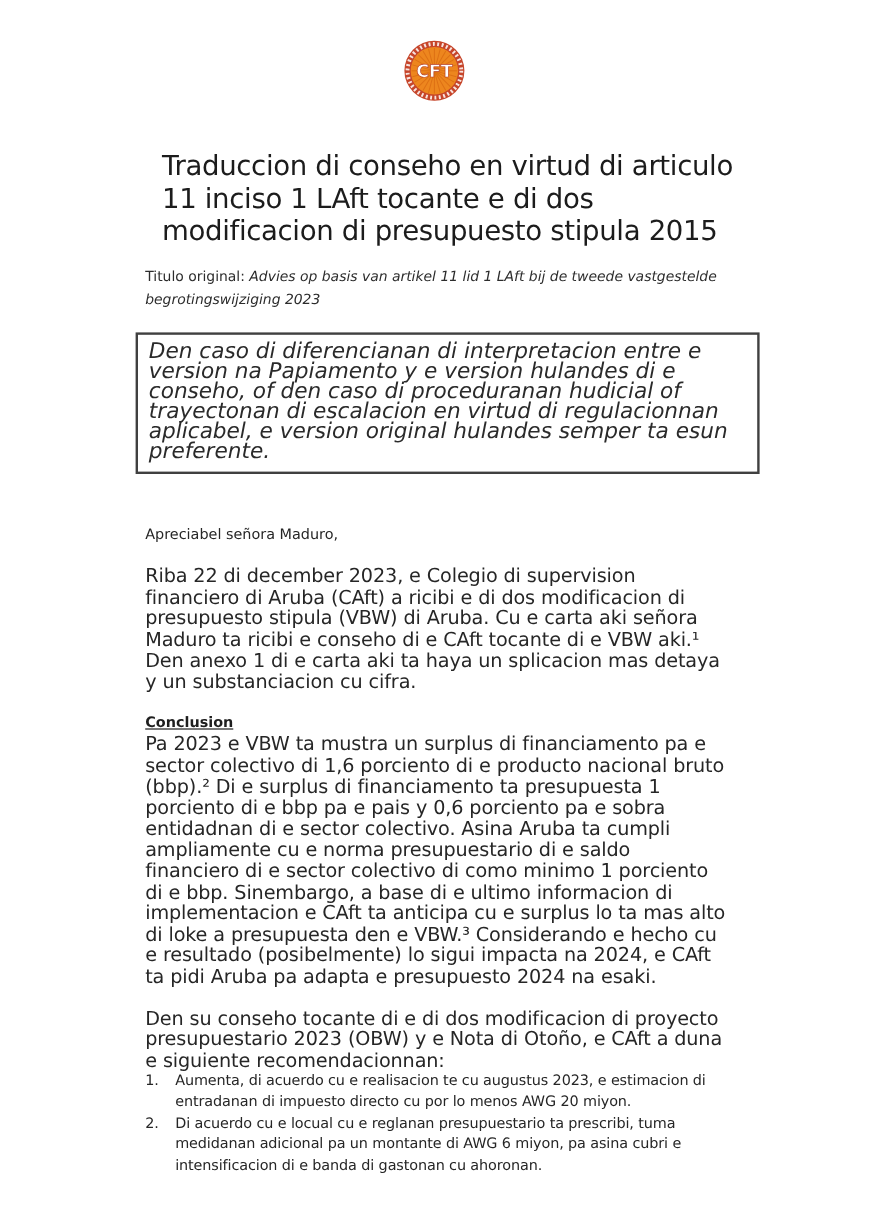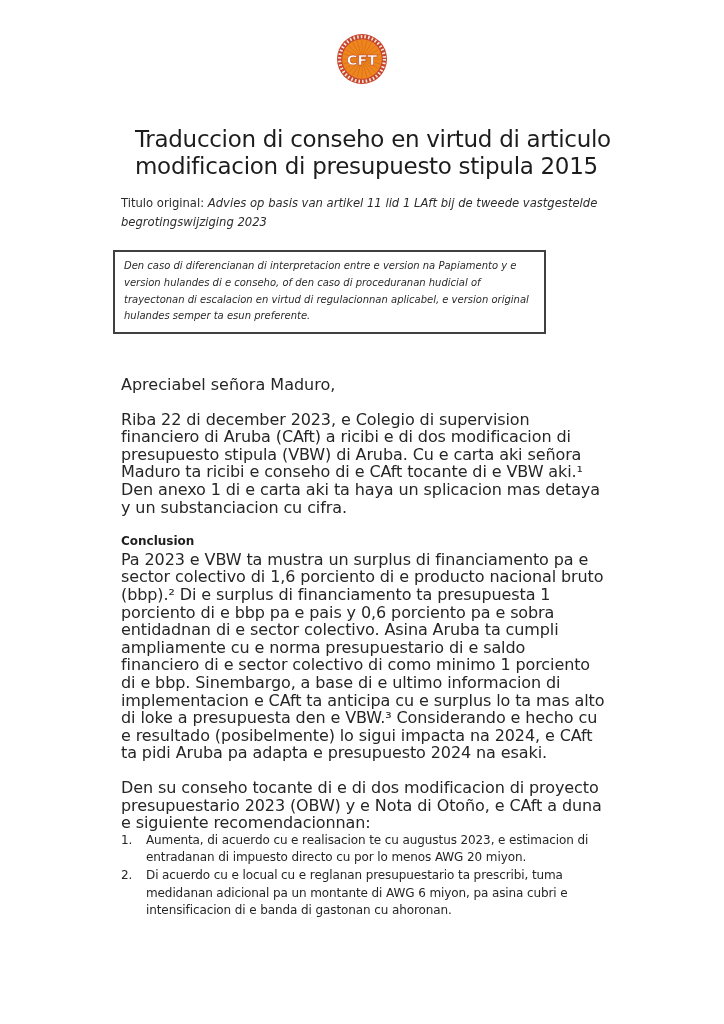--- a/index.html
+++ b/index.html
@@ -46,46 +46,47 @@
     margin: 5px 0 18px 0;
     font-size: 11.6px;
     line-height: 19px;
     color: #2c2c2c;
   }
   .sub-italic { font-style: italic; }
   .notice {
     box-sizing: border-box;
     margin-left: -8px;
     margin-top: 9px;
-    width: 433px;
+    width: 520px;
     border: 2px solid #404040;
     padding: 6px 0 7px 9px;
     font-style: italic;
-    font-size: 10px;
+    font-size: 18px;
     line-height: 16.8px;
     color: #2a2a2a;
   }
   .salutation {
     margin: 42px 0 0 0;
-    font-size: 16px;
+    font-size: 12px;
     line-height: 17.5px;
   }
   .para {
     margin: 17px 0 0 0;
     font-size: 16px;
     line-height: 17.6px;
     letter-spacing: -0.1px;
   }
   .para.tight { margin-top: 0; }
   .heading {
     margin: 17px 0 0 0;
     font-size: 12px;
     line-height: 17.6px;
     font-weight: 700;
     color: #1e1e1e;
+    text-decoration: underline;
   }
   .list { margin-top: 0; }
   .list-item {
     display: flex;
     font-size: 12px;
     line-height: 17.6px;
     letter-spacing: -0.1px;
   }
   .num {
     flex: none;
@@ -118,20 +119,21 @@
       </g>
       <circle cx="26" cy="26" r="22.4" fill="none" stroke="#ffffff" stroke-width="3.2" stroke-dasharray="1.6 2.1" opacity="0.85"></circle>
       <text x="26" y="31.5" text-anchor="middle" font-size="14.5" font-weight="bold" fill="#ffffff" stroke="#b53a20" stroke-width="0.5">CFT</text>
     </svg>
   </div>
 
   <div class="content">
 
     <h1 class="title">
       <span class="tline">Traduccion di conseho en virtud di articulo</span>
+      <span class="tline">11 inciso 1 LAft tocante e di dos</span>
       <span class="tline">modificacion di presupuesto stipula 2015</span>
     </h1>
 
     <p class="subtitle">
       <span class="sub-label">Titulo original: </span>
       <span class="sub-italic">Advies op basis van artikel 11 lid 1 LAft bij de tweede vastgestelde begrotingswijziging 2023</span>
     </p>
 
     <div class="notice">Den caso di diferencianan di interpretacion entre e version na Papiamento y e version hulandes di e conseho, of den caso di proceduranan hudicial of trayectonan di escalacion en virtud di regulacionnan aplicabel, e version original hulandes semper ta esun preferente.</div>
 

